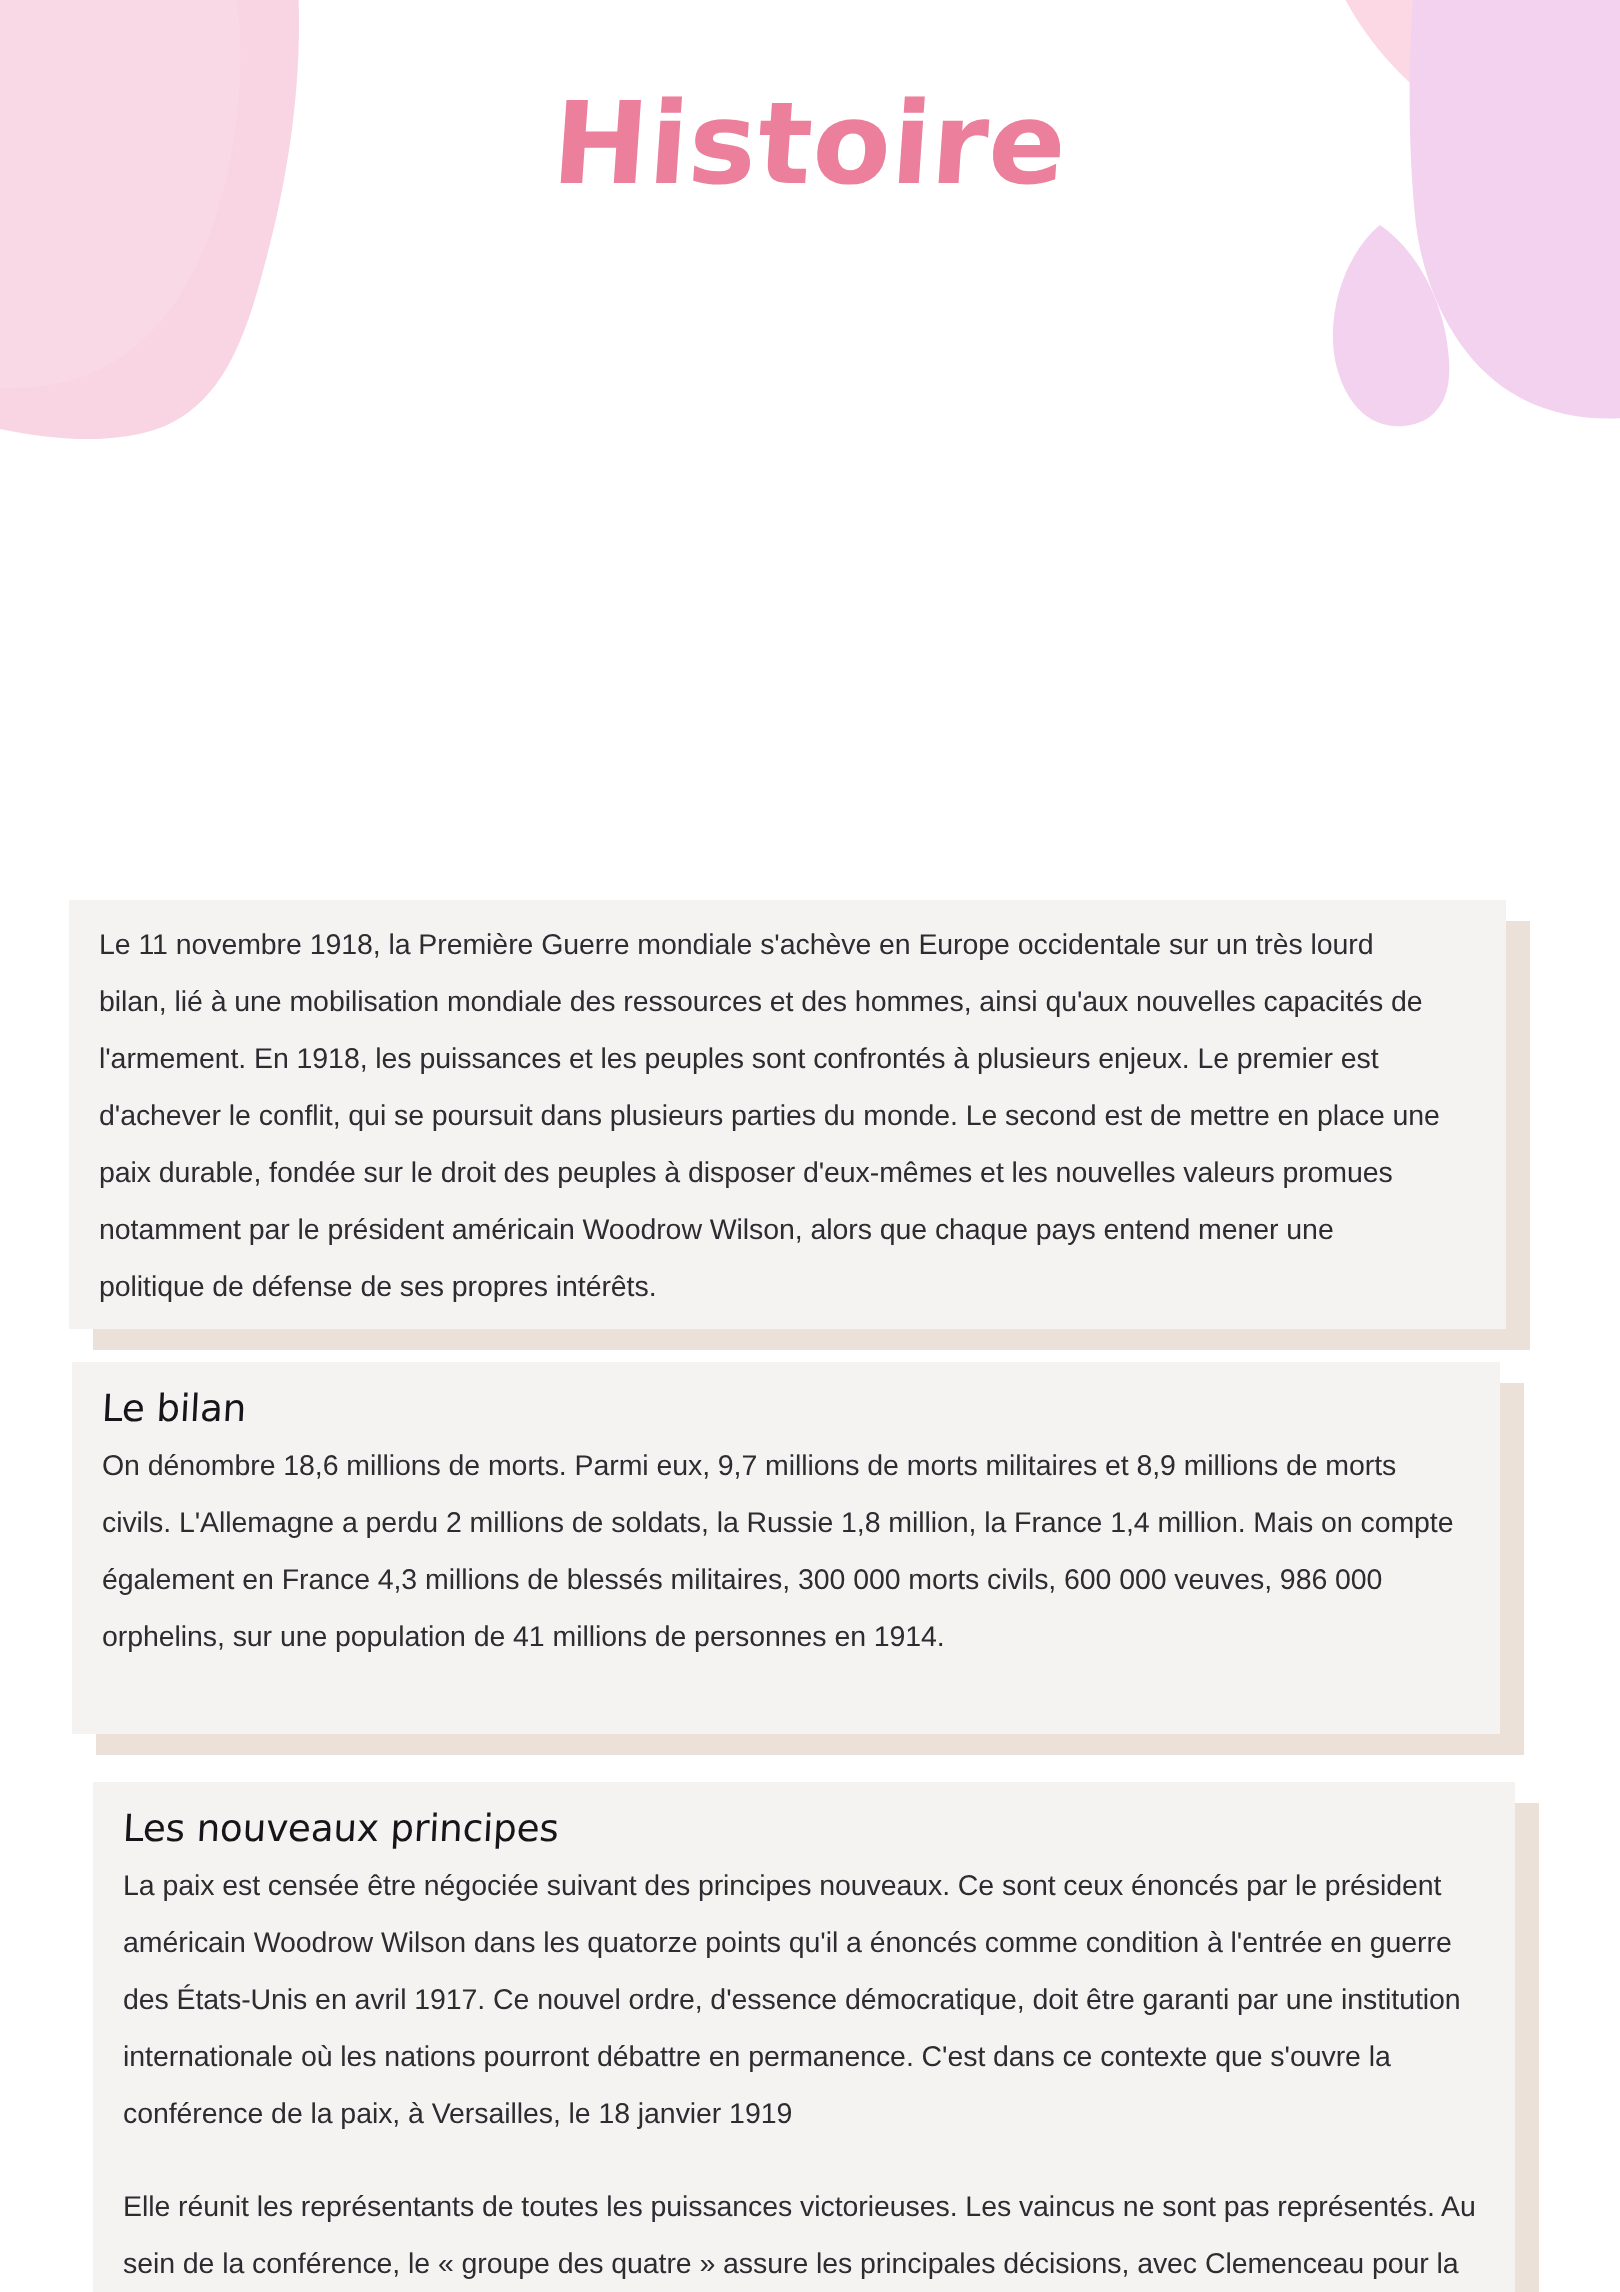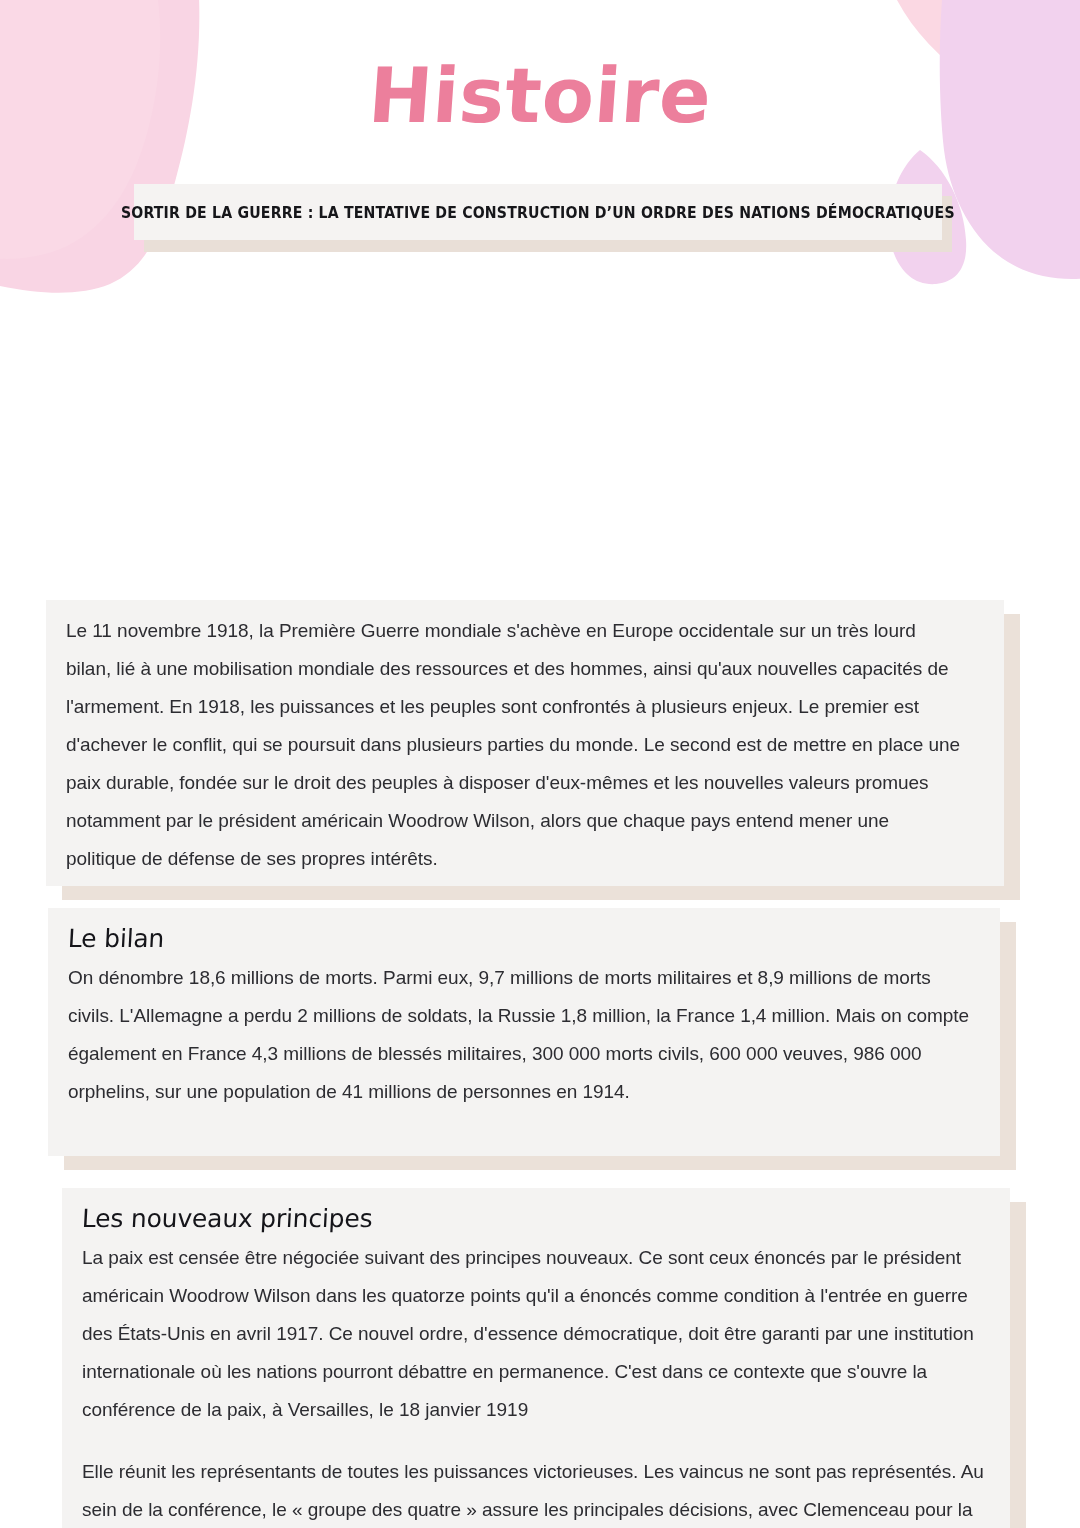--- a/index.html
+++ b/index.html
@@ -153,26 +153,20 @@
   <path d="M 880 -40 L 1120 -40 L 1120 140 C 1080 130 1020 110 972 80 C 926 50 896 10 880 -40 Z" fill="#FBD8E3"></path>
 
   <path d="M 946 -40 L 1120 -40 L 1120 270 C 1086 284 1040 282 1008 262 C 972 240 950 196 944 150 C 938 96 938 20 946 -40 Z" fill="#F2D2EE"></path>
 
   <path d="M 920 150 C 946 168 964 204 966 240 C 968 268 956 282 936 284 C 912 286 896 268 890 240 C 884 206 898 168 920 150 Z" fill="#F2D2EE"></path>
 </svg>
 
 <div class="header">
   <div class="doc-title">Histoire</div>
 
-  <div class="subtitle-wrap">
-    <div class="subtitle-shadow"></div>
-    <div class="subtitle-bar">
-      <span class="subtitle-text">Sortir de la guerre : la tentative de construction d’un ordre des nations démocratiques</span>
-    </div>
-  </div>
 </div>
 
 <div class="content">
 
   <div class="card-shadow" id="card-intro-sh"></div>
   <div class="card" id="card-intro">
     <div class="card-body">
       <p class="para">Le 11 novembre 1918, la Première Guerre mondiale s'achève en Europe occidentale sur un très lourd bilan, lié à une mobilisation mondiale des ressources et des hommes, ainsi qu'aux nouvelles capacités de l'armement. En 1918, les puissances et les peuples sont confrontés à plusieurs enjeux. Le premier est d'achever le conflit, qui se poursuit dans plusieurs parties du monde. Le second est de mettre en place une paix durable, fondée sur le droit des peuples à disposer d'eux-mêmes et les nouvelles valeurs promues notamment par le président américain Woodrow Wilson, alors que chaque pays entend mener une politique de défense de ses propres intérêts.</p>
     </div>
   </div>

